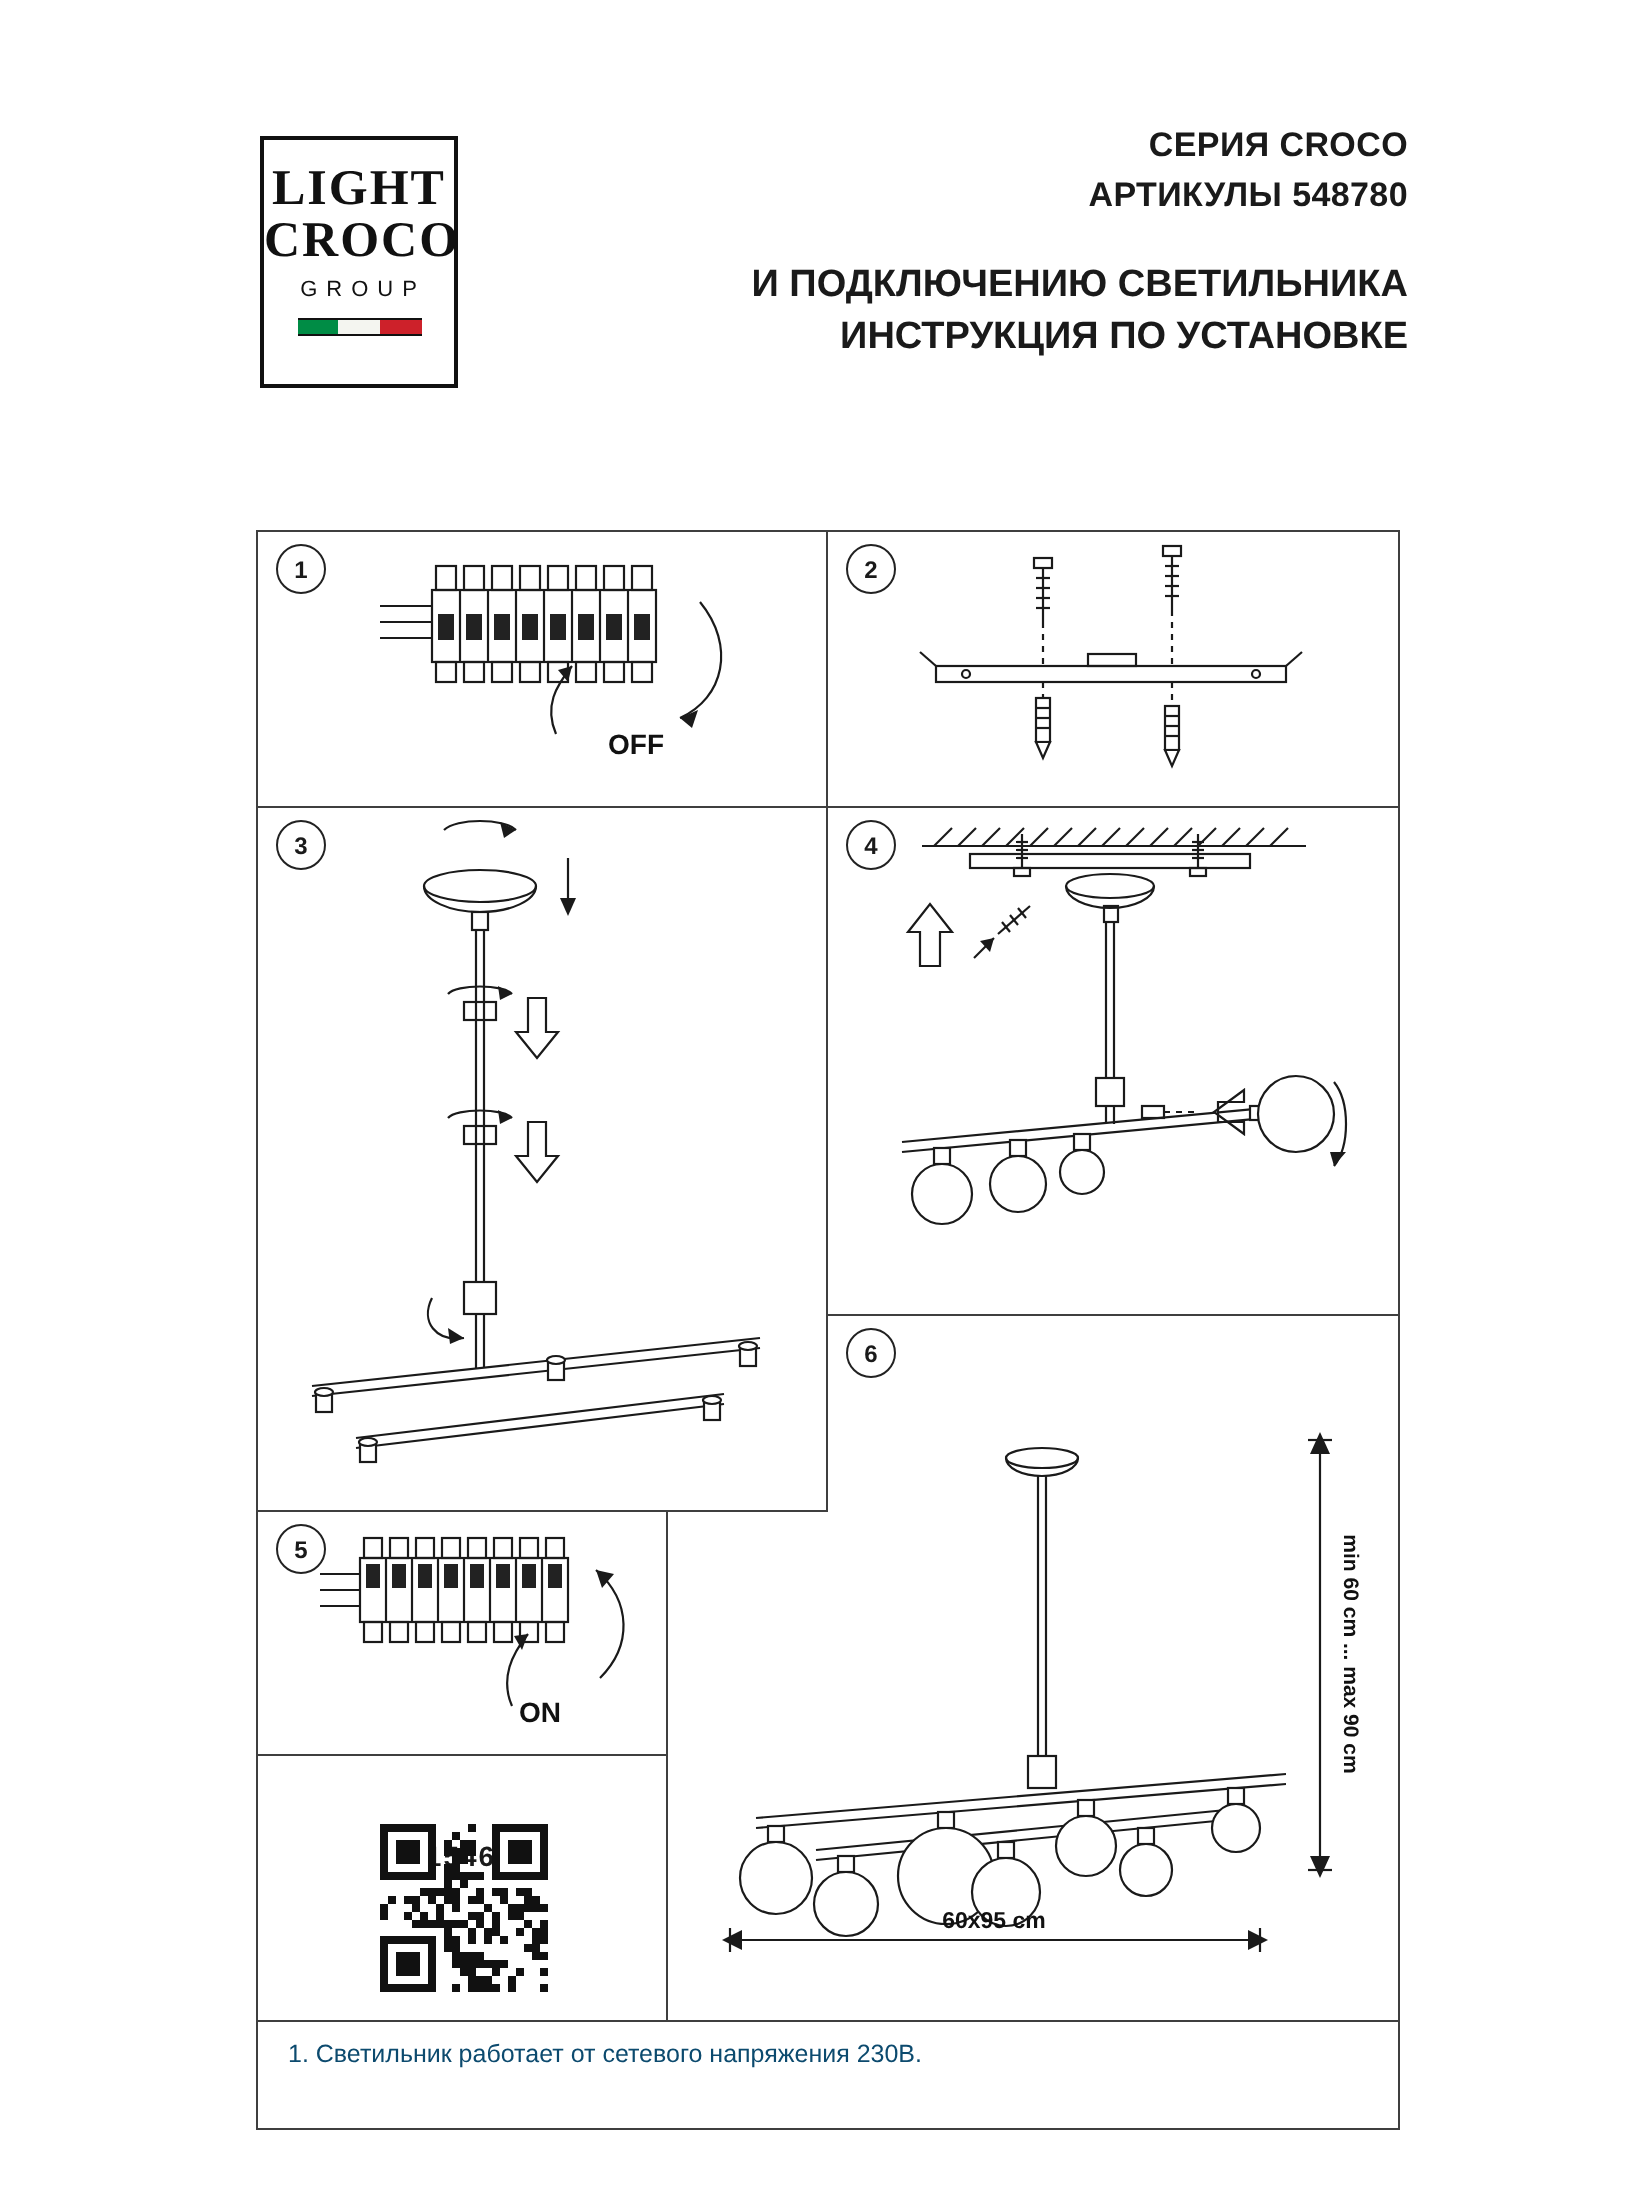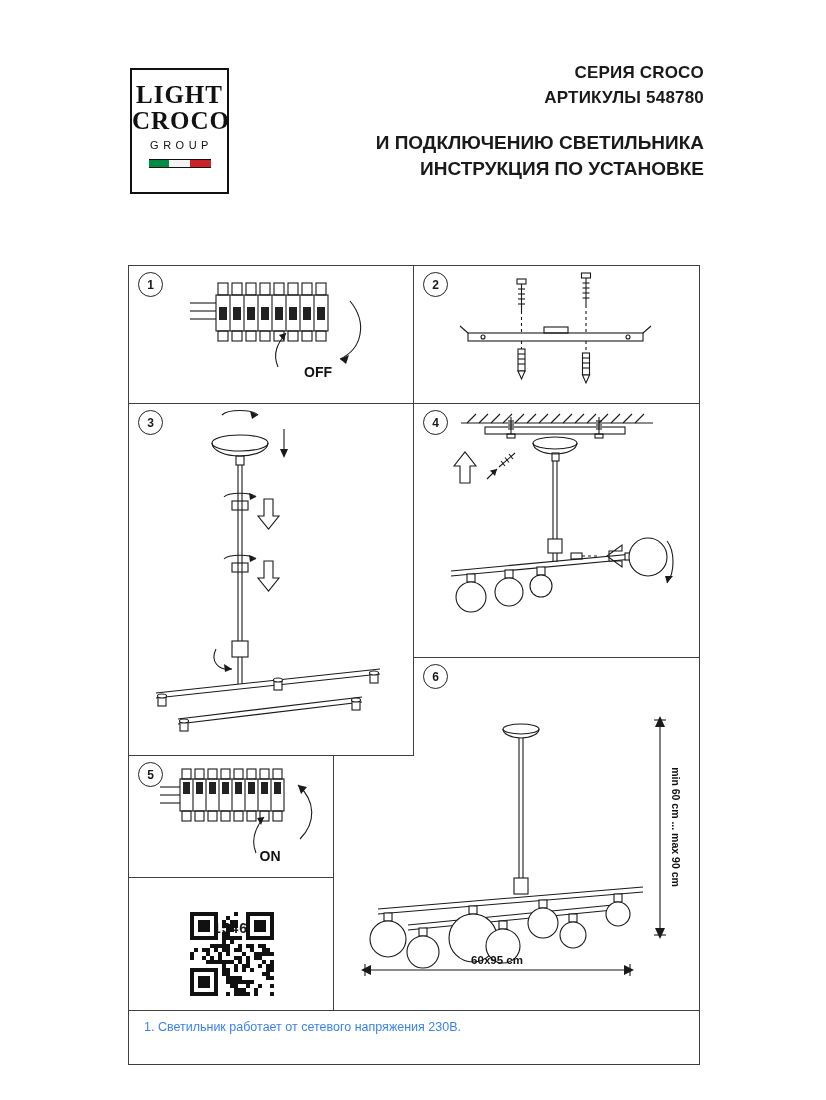--- a/index.html
+++ b/index.html
@@ -24,21 +24,21 @@
   .num{position:absolute;width:23px;height:23px;border:1.5px solid #222;border-radius:50%;
        background:#fff;display:flex;align-items:center;justify-content:center;
        font-size:12px;font-weight:bold;z-index:5;}
   .diag{position:absolute;}
   svg .sk{stroke:#1a1a1a;fill:none;stroke-width:1.1;}
   svg text{font-family:"Liberation Sans",sans-serif;fill:#111;font-weight:bold;stroke:none;}
   
   .article-code{position:absolute;left:128px;top:920px;width:205px;text-align:center;
                 font-size:14px;font-weight:bold;letter-spacing:1px;}
   
-  .footnotes{position:absolute;left:144px;top:1017px;font-size:12.5px;line-height:21px;color:#3b82f6;}
+  .footnotes{position:absolute;left:144px;top:1017px;font-size:12.5px;line-height:21px;color:#0c4a6e;}
 </style>
 </head>
 <body>
 
 <div class="page">
 
   <div class="logo-box">
     <div class="logo-big">LIGHT</div>
     <div class="logo-big">CROCO</div>
     <div class="logo-group">GROUP</div>

